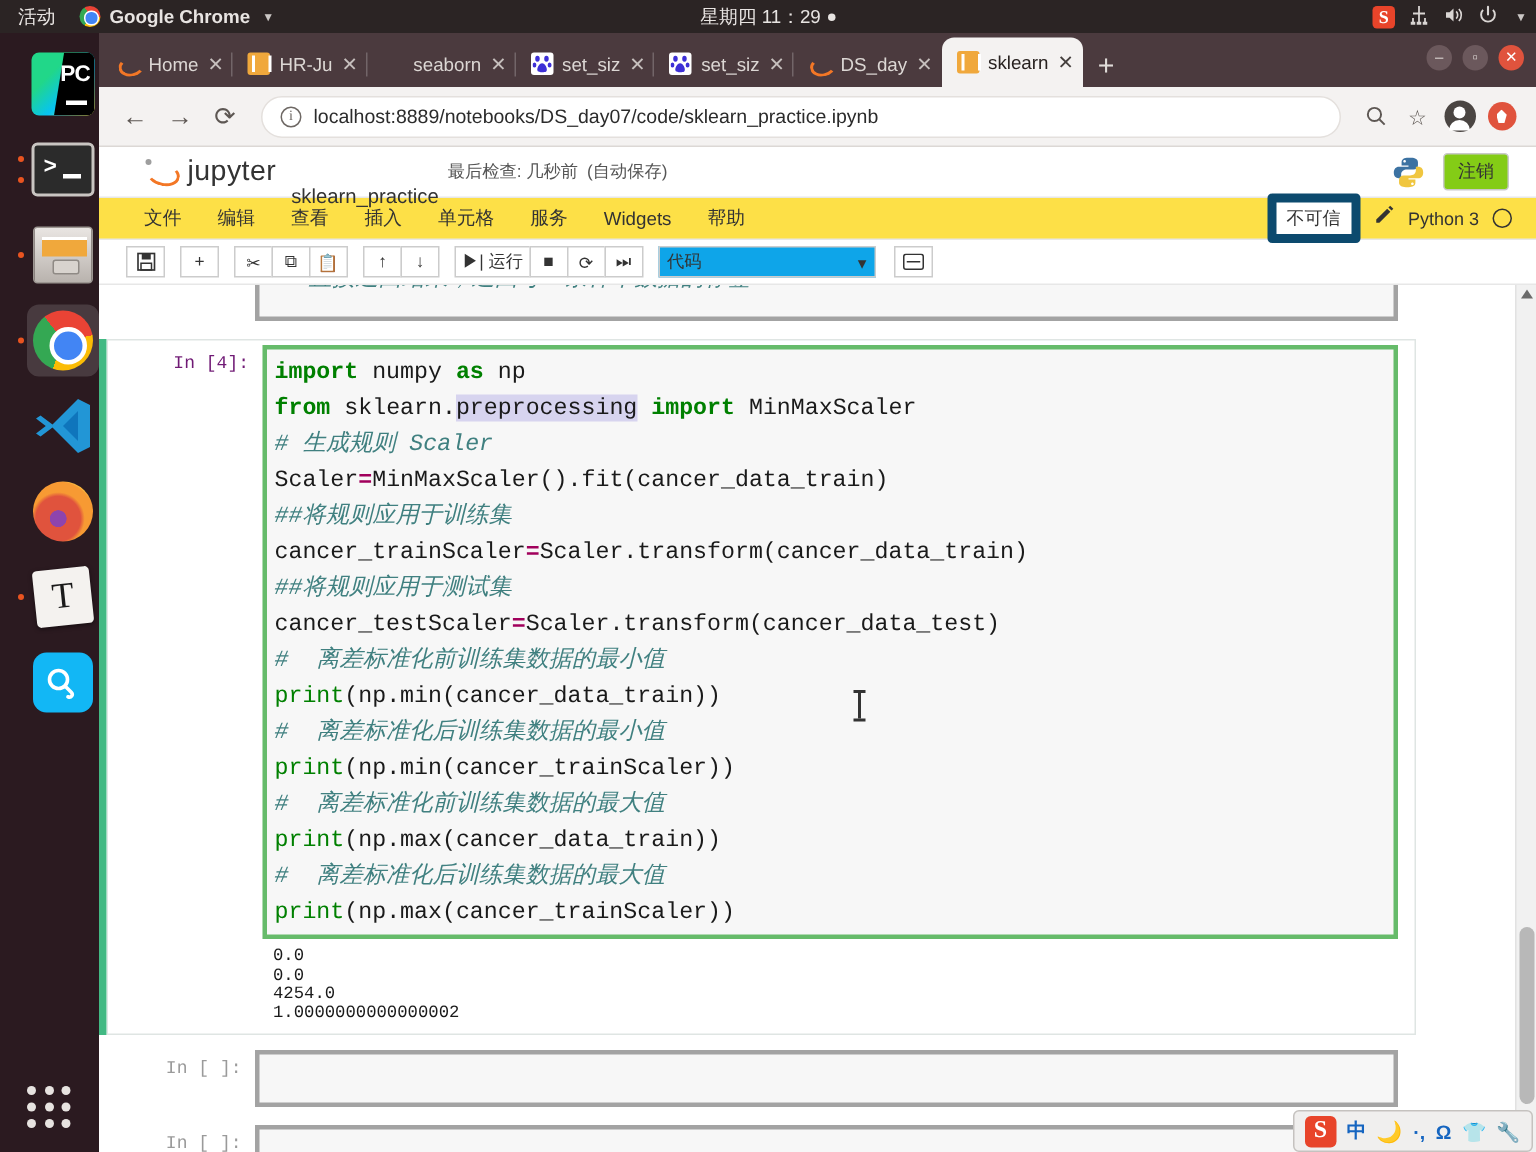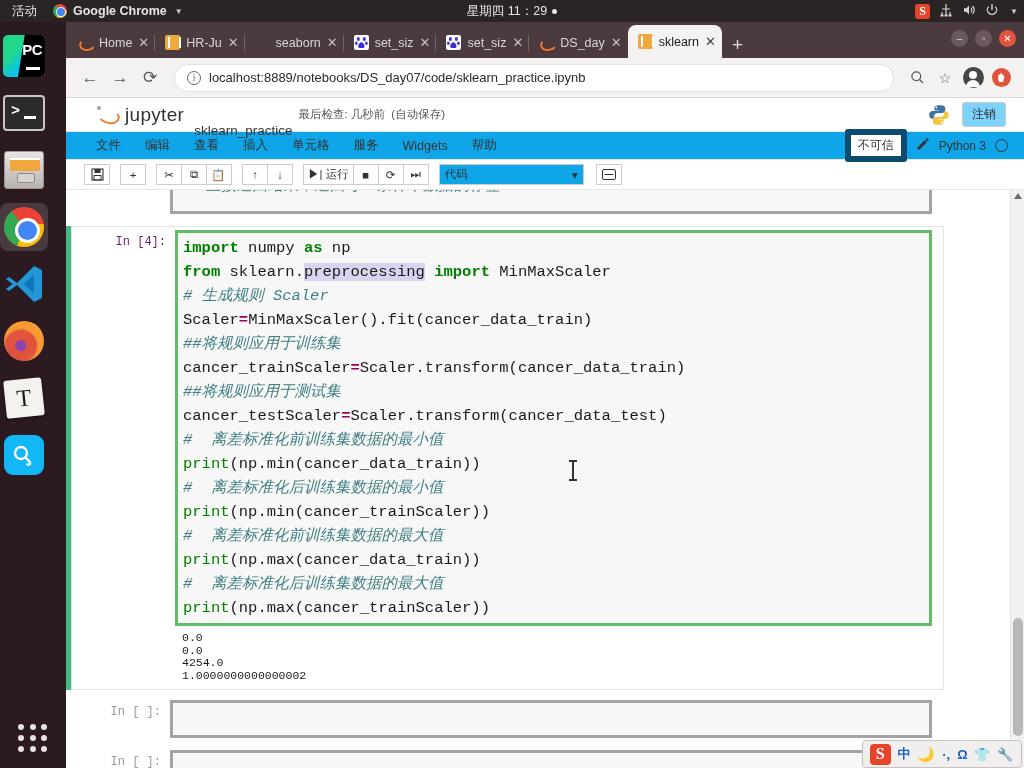--- a/index.html
+++ b/index.html
@@ -45,21 +45,21 @@
     width: 15px; height: 15px; border-radius: 3px; background: #e8442a;
     color: #fff; font-weight: bold; font-size: 12px; font-family: "Liberation Serif", serif;
     display: flex; align-items: center; justify-content: center; line-height: 1;
   }
   .ic { opacity: .92; display: inline-block; }
 
   
   .dock {
     position: absolute; left: 0; top: 22px; width: 66px; height: 746px;
     background: rgba(43,28,33,.93);
-    display: flex; flex-direction: column; align-items: flex-start;
+    display: flex; flex-direction: column; align-items: flex-end;
     padding-top: 10px; gap: 9px;
   }
   .dock-item {
     position: relative; width: 48px; height: 48px; border-radius: 8px;
     display: flex; align-items: center; justify-content: center; flex: 0 0 auto;
   }
   .dock-item.active { background: rgba(255,255,255,.14); }
   .dock-item .runmark {
     position: absolute; left: -6px; top: 50%; transform: translateY(-50%);
     width: 4px; height: 4px; border-radius: 50%; background: #e95420;
@@ -248,26 +248,26 @@
   .jp-logo-mark::after {
     content: ""; position: absolute; left: 1px; top: 1px; width: 4px; height: 4px;
     border-radius: 50%; background: #9e9e9e;
   }
   .jp-word { font-size: 19px; color: #333; font-weight: 300; letter-spacing: .3px; }
   .jp-nb-name { font-size: 13.5px; color: #333; margin-left: 10px; margin-top: 32px; }
   .jp-saved { font-size: 11.5px; color: #555; margin-left: 6px; }
   .jp-head-right { margin-left: auto; display: flex; align-items: center; gap: 12px; }
   .py-logo { width: 22px; height: 22px; position: relative; }
   .btn-plain {
-    border: 1px solid #c9c9c9; background: #7dd3fc; border-radius: 3px;
+    border: 1px solid #c9c9c9; background: #84cc16; border-radius: 3px;
     font-size: 12px; color: #333; padding: 3px 9px;
   }
   .jp-menubar {
     height: 28px; display: flex; align-items: center; gap: 0;
-    padding-left: 18px; border-bottom: 1px solid #e7e7e7; background: #0ea5e9;
+    padding-left: 18px; border-bottom: 1px solid #e7e7e7; background: #fde047;
   }
   .jp-menu-item { font-size: 12.5px; color: #333; padding: 4px 12px; }
   .jp-menubar-right { margin-left: auto; display: flex; align-items: center; gap: 9px; padding-right: 16px; }
   .mini-btn { border: 6px solid #0c4a6e; border-radius: 3px; font-size: 12px; padding: 2px 7px; color: #333; background: #fff; }
   .kernel-name { font-size: 12px; color: #333; }
   .kernel-idle {
     width: 13px; height: 13px; border-radius: 50%; border: 1.6px solid #333; display: inline-block;
   }
   .jp-toolbar {
     height: 30px; display: flex; align-items: center; gap: 0;

